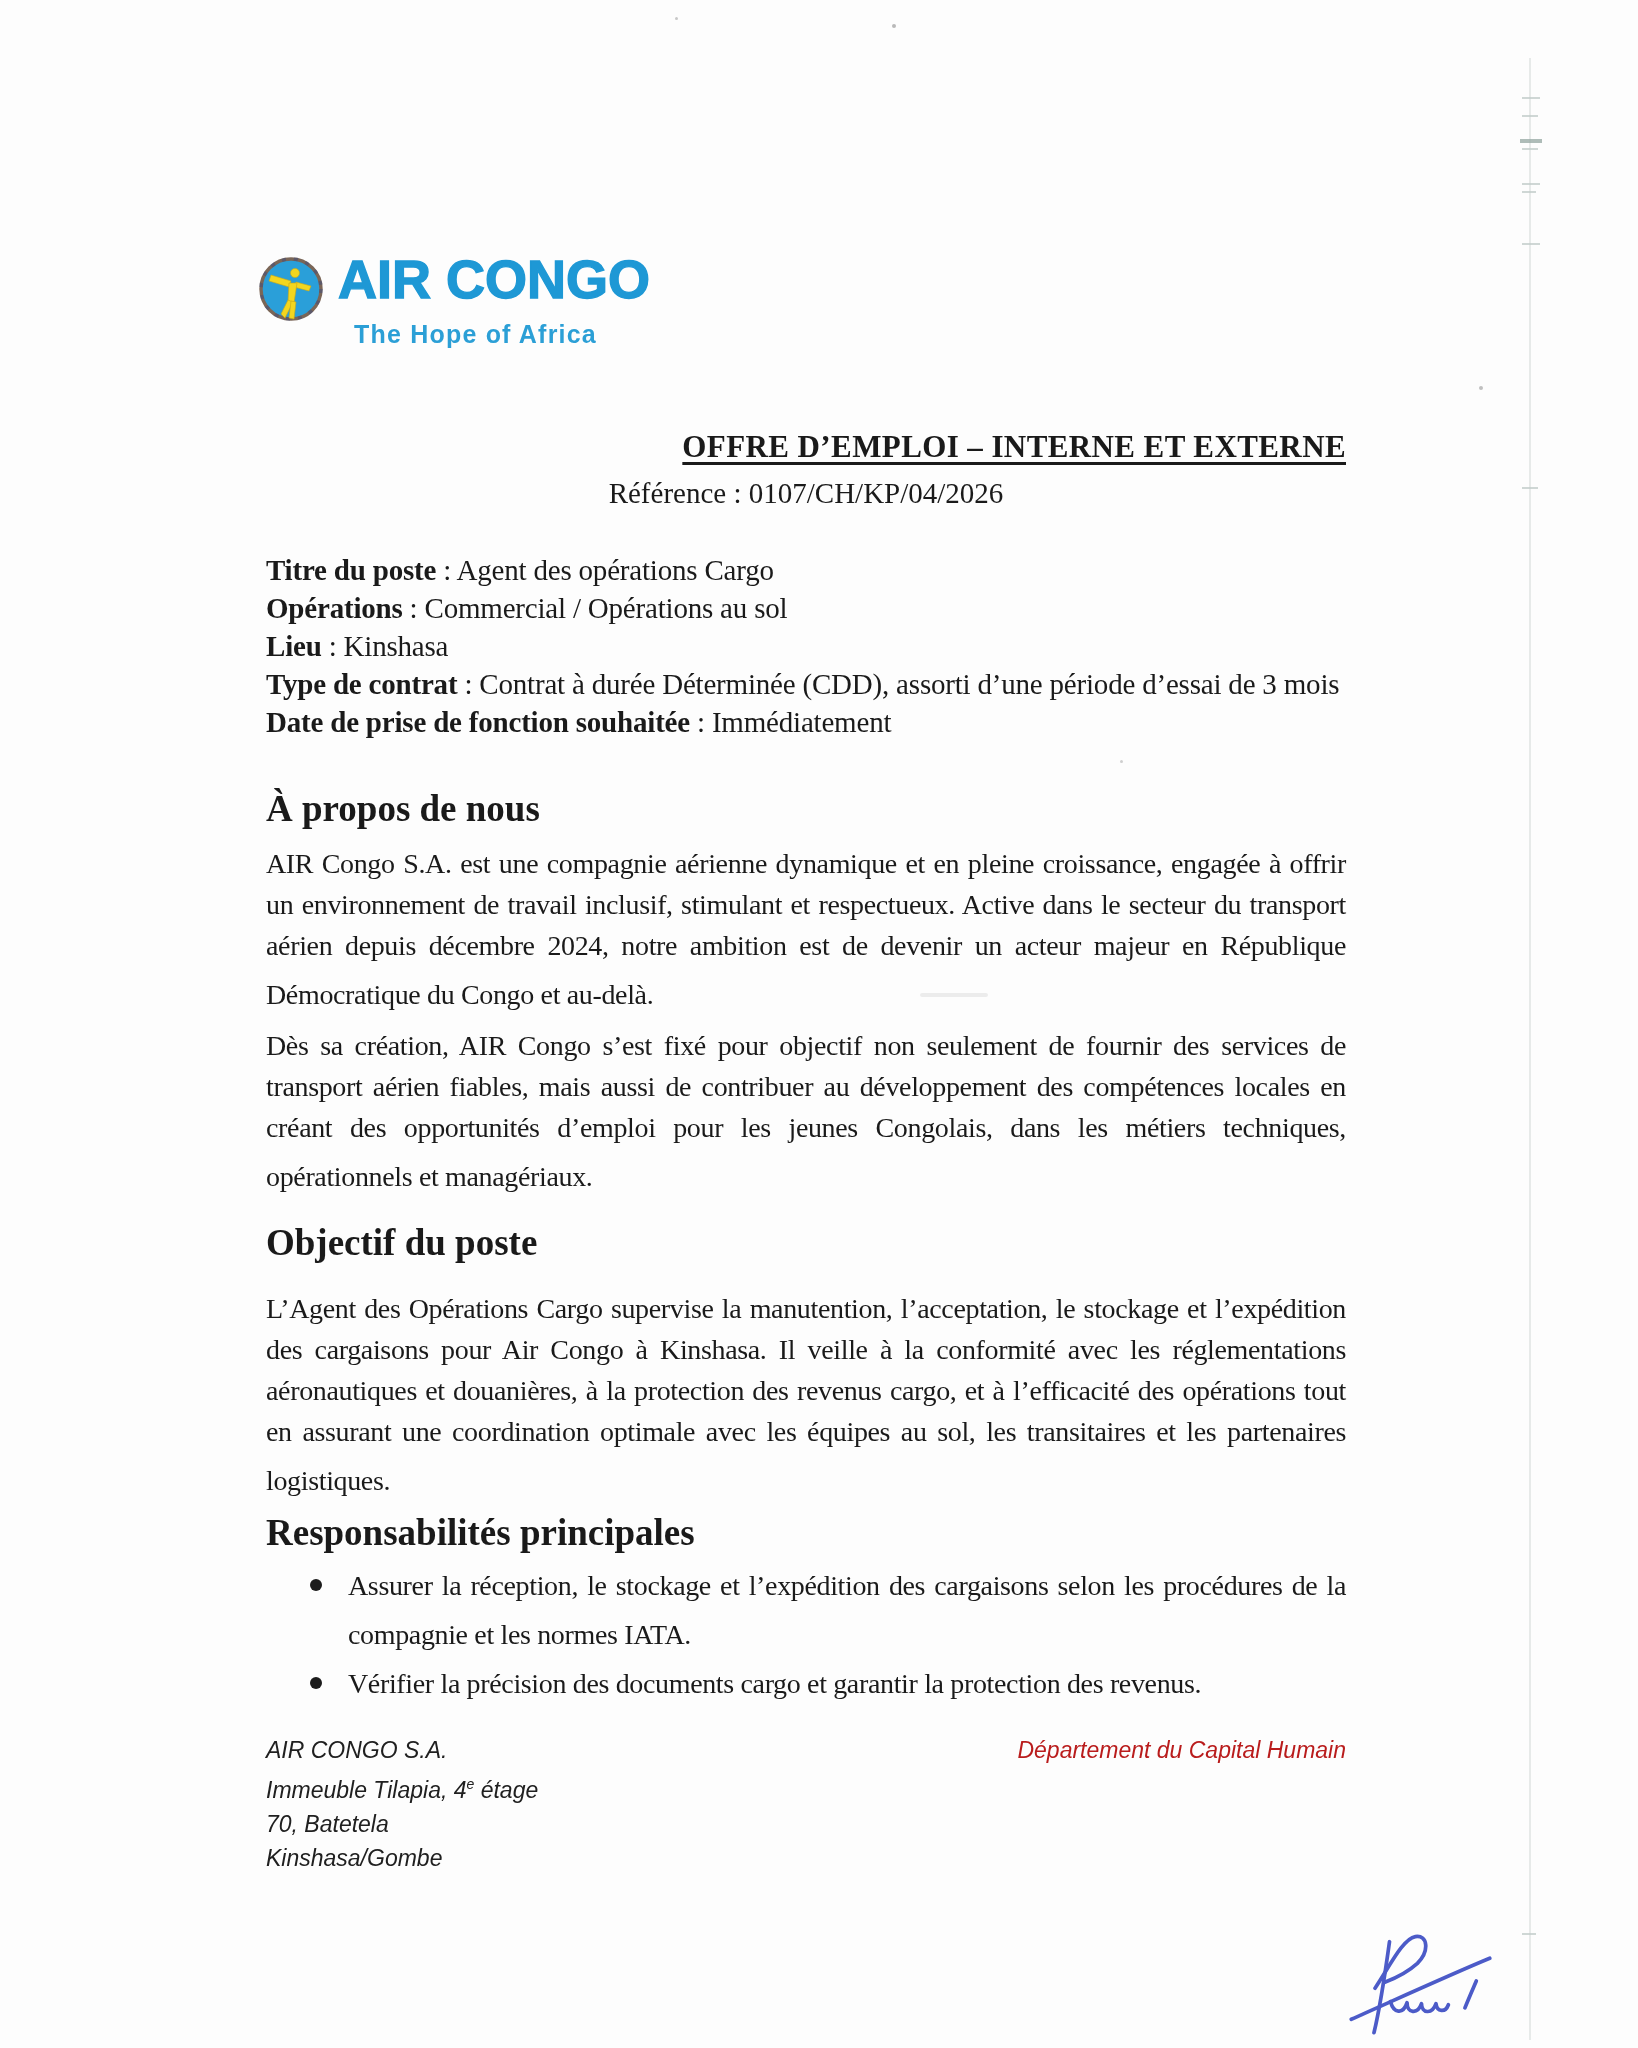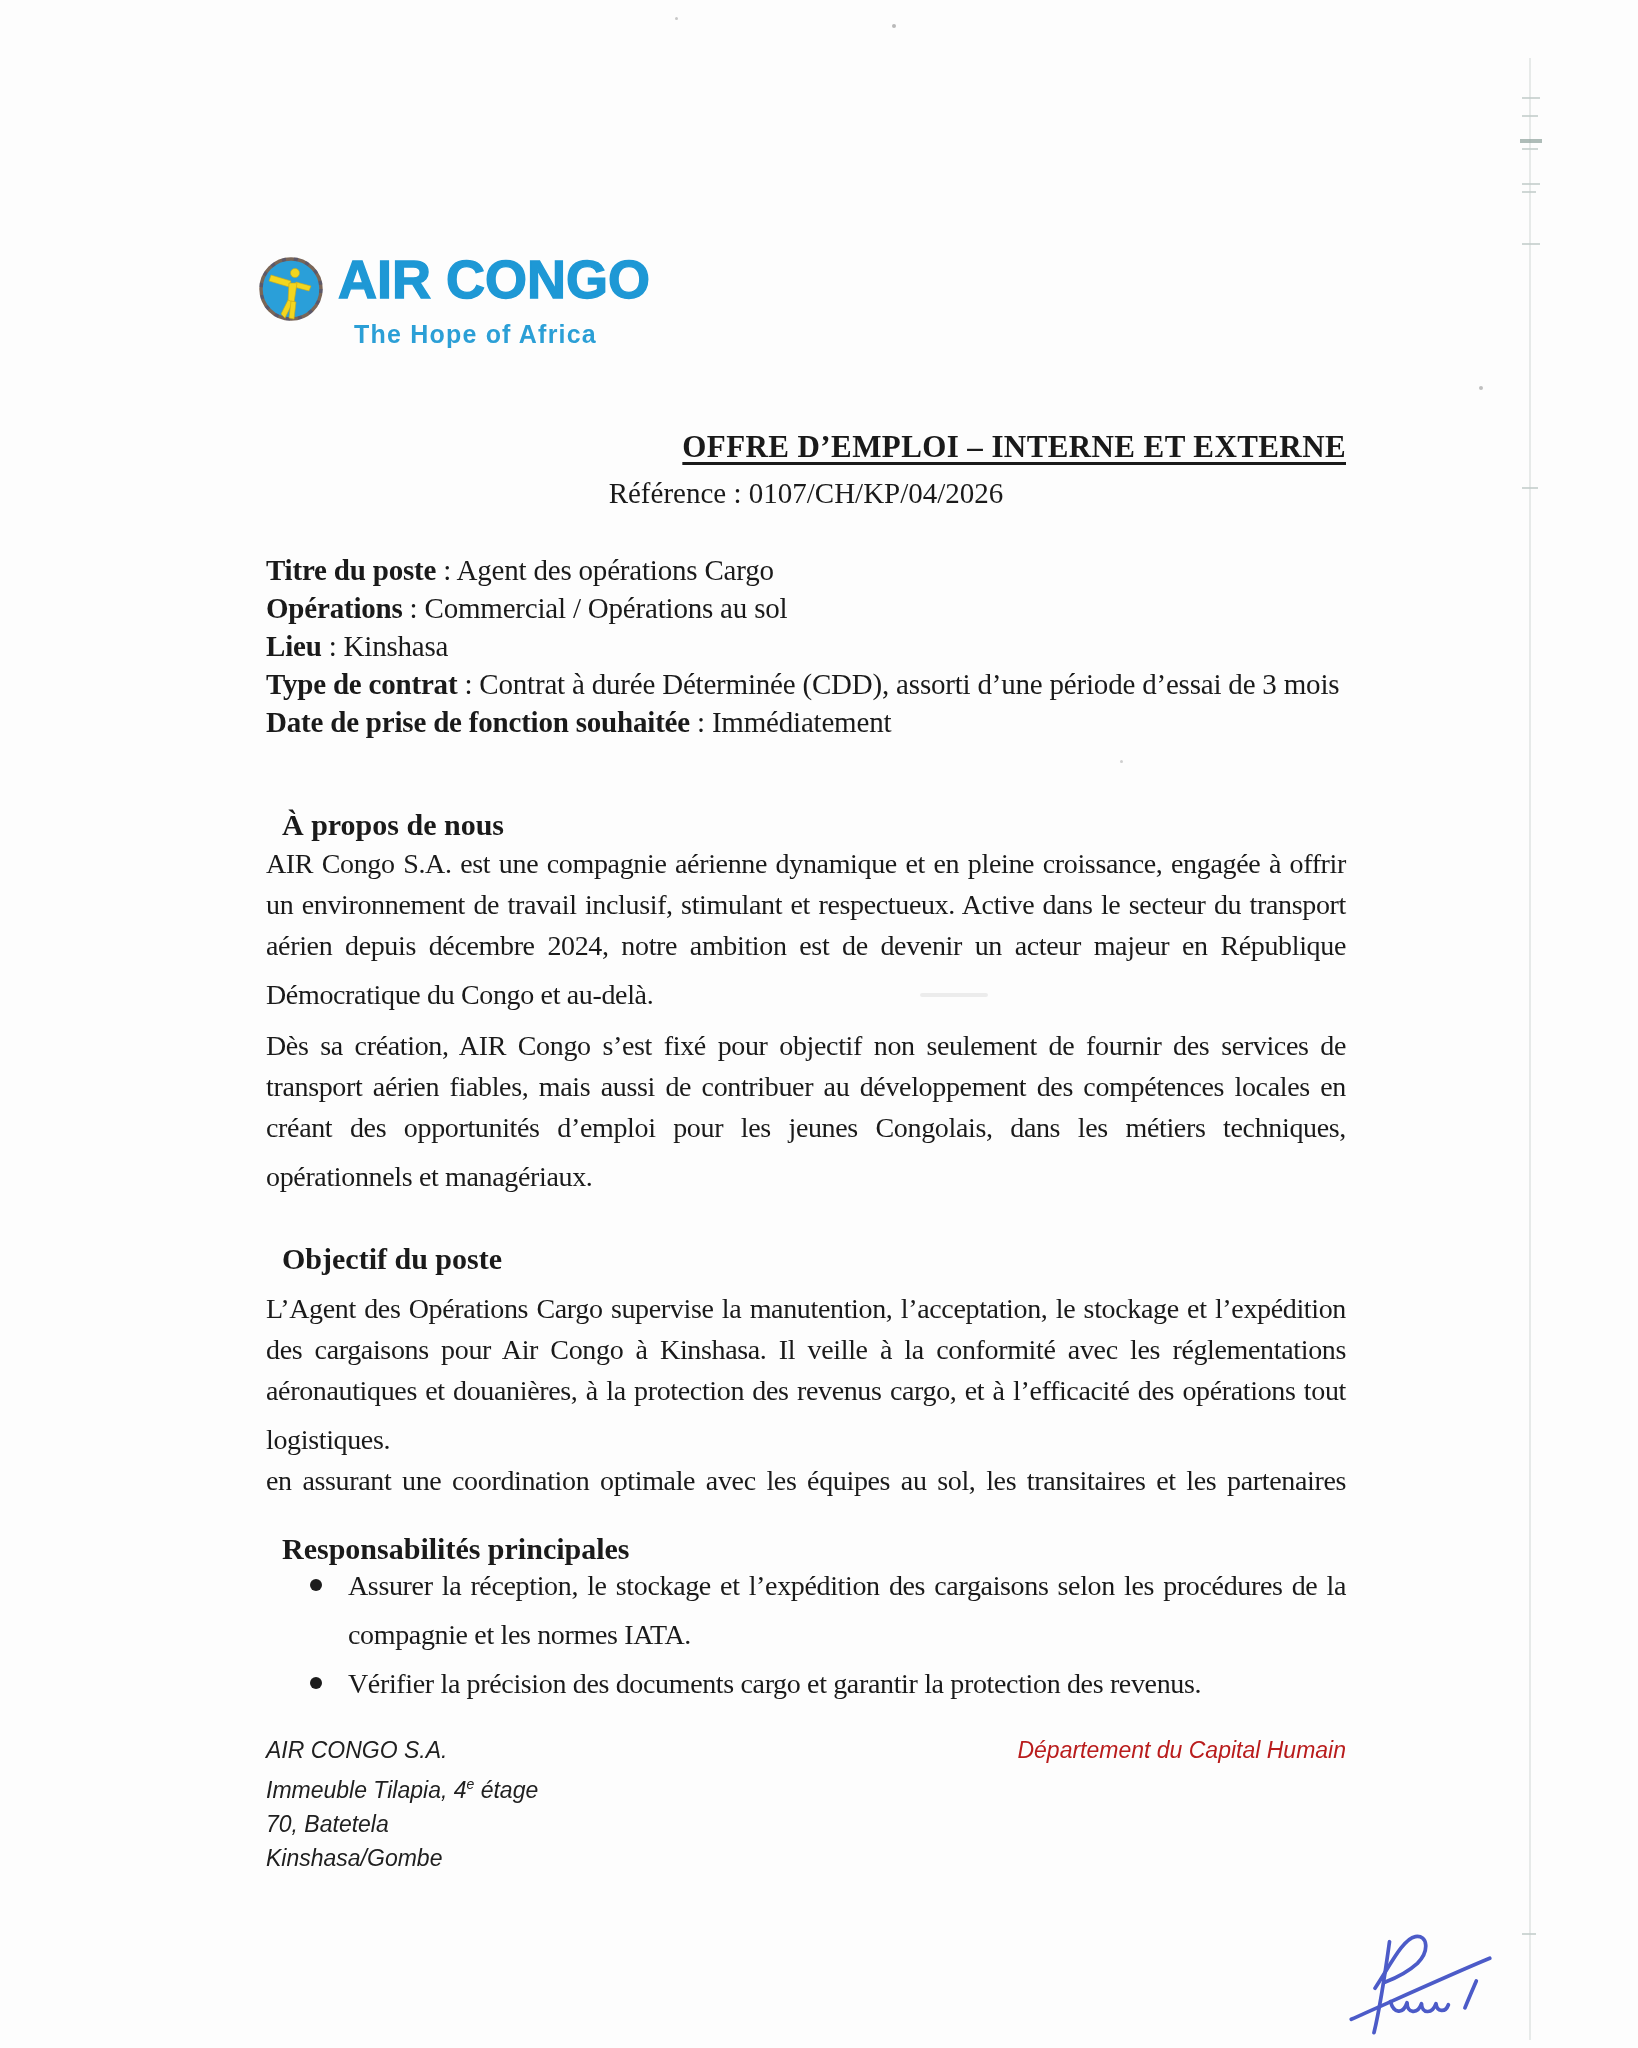--- a/index.html
+++ b/index.html
@@ -26,21 +26,21 @@
   .doc-title{
     margin:0;font-size:31px;font-weight:700;letter-spacing:.4px;line-height:40px;
     text-decoration:underline;text-decoration-thickness:2.5px;text-underline-offset:5px;text-align:right;
   }
   .reference{margin-top:8px;font-size:29px;line-height:36px;}
   
   .details{position:absolute;left:266px;top:551px;width:1160px;}
   .detail-row{margin:0;font-size:29px;line-height:38px;white-space:nowrap;letter-spacing:-.2px;}
   .detail-row b{font-weight:700;}
   
-  .h-sec{position:absolute;left:266px;margin:16px;font-size:30px;font-weight:700;line-height:38px;}
+  .h-sec{position:absolute;left:266px;margin:0;font-size:37px;font-weight:700;line-height:38px;}
   .h-about{top:790px;} .h-objectif{top:1224px;} .h-resp{top:1514px;}
   .para{position:absolute;left:266px;width:1080px;}
   .p1{top:843px;} .p2{top:1025px;} .p3{top:1288px;}
   .jline{
     font-size:28px;line-height:41px;letter-spacing:-.35px;
     text-align:justify;text-align-last:justify;white-space:normal;
   }
   .jline.last{text-align-last:left;margin-top:8px;}
   
   .bullets{position:absolute;left:266px;top:1565px;width:1080px;}
@@ -117,22 +117,22 @@
     <div class="jline">transport aérien fiables, mais aussi de contribuer au développement des compétences locales en</div>
     <div class="jline">créant des opportunités d’emploi pour les jeunes Congolais, dans les métiers techniques,</div>
     <div class="jline last">opérationnels et managériaux.</div>
   </div>
 
   <h2 class="h-sec h-objectif">Objectif du poste</h2>
   <div class="para p3">
     <div class="jline">L’Agent des Opérations Cargo supervise la manutention, l’acceptation, le stockage et l’expédition</div>
     <div class="jline">des cargaisons pour Air Congo à Kinshasa. Il veille à la conformité avec les réglementations</div>
     <div class="jline">aéronautiques et douanières, à la protection des revenus cargo, et à l’efficacité des opérations tout</div>
+    <div class="jline">en assurant une coordination optimale avec les équipes au sol, les transitaires et les partenaires</div>
     <div class="jline last">logistiques.</div>
-    <div class="jline">en assurant une coordination optimale avec les équipes au sol, les transitaires et les partenaires</div>
   </div>
 
   <h2 class="h-sec h-resp">Responsabilités principales</h2>
   <div class="bullets">
     <div class="bullet-item">
       <span class="dot"></span>
       <div class="jline">Assurer la réception, le stockage et l’expédition des cargaisons selon les procédures de la</div>
       <div class="jline last">compagnie et les normes IATA.</div>
     </div>
     <div class="bullet-item">

